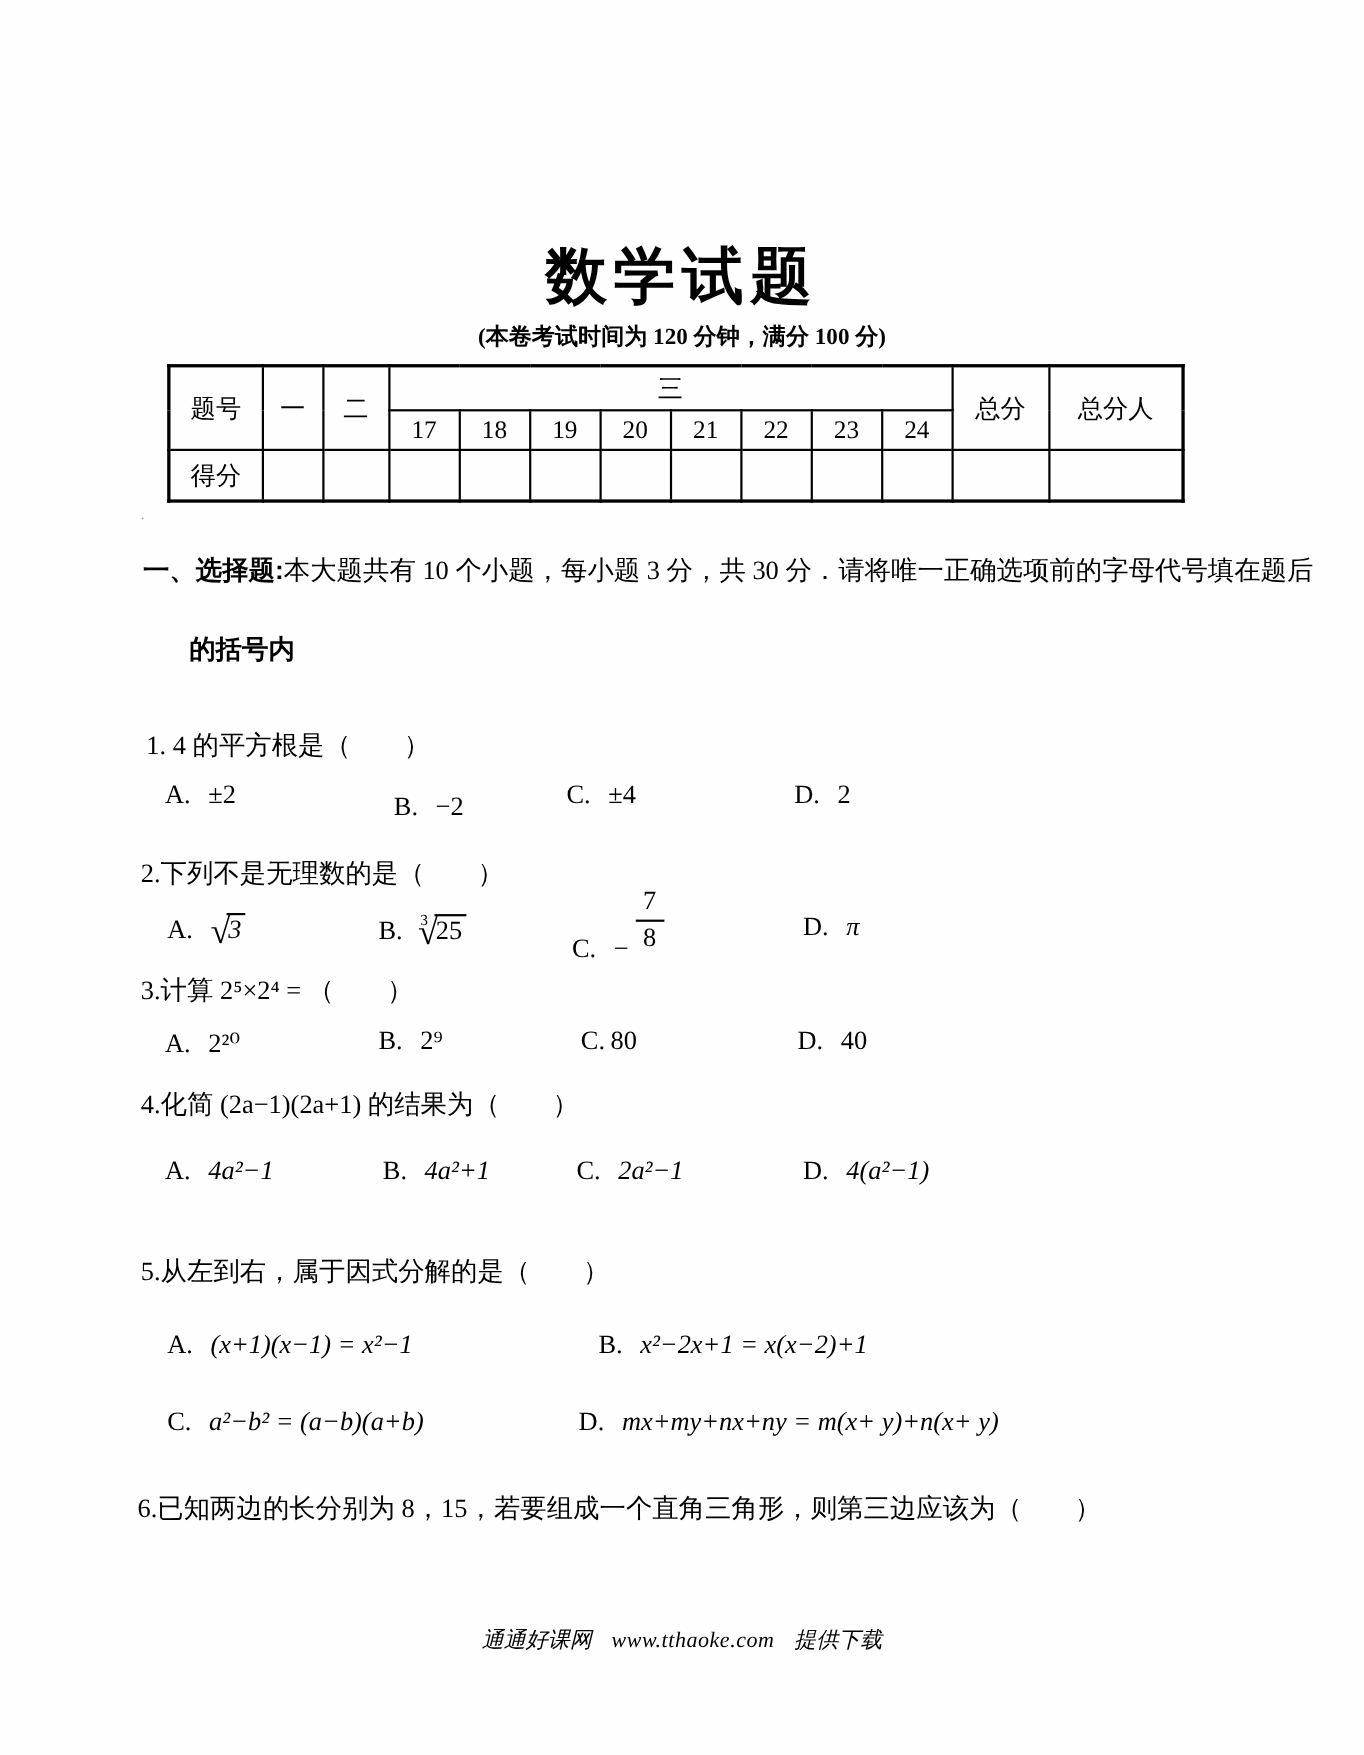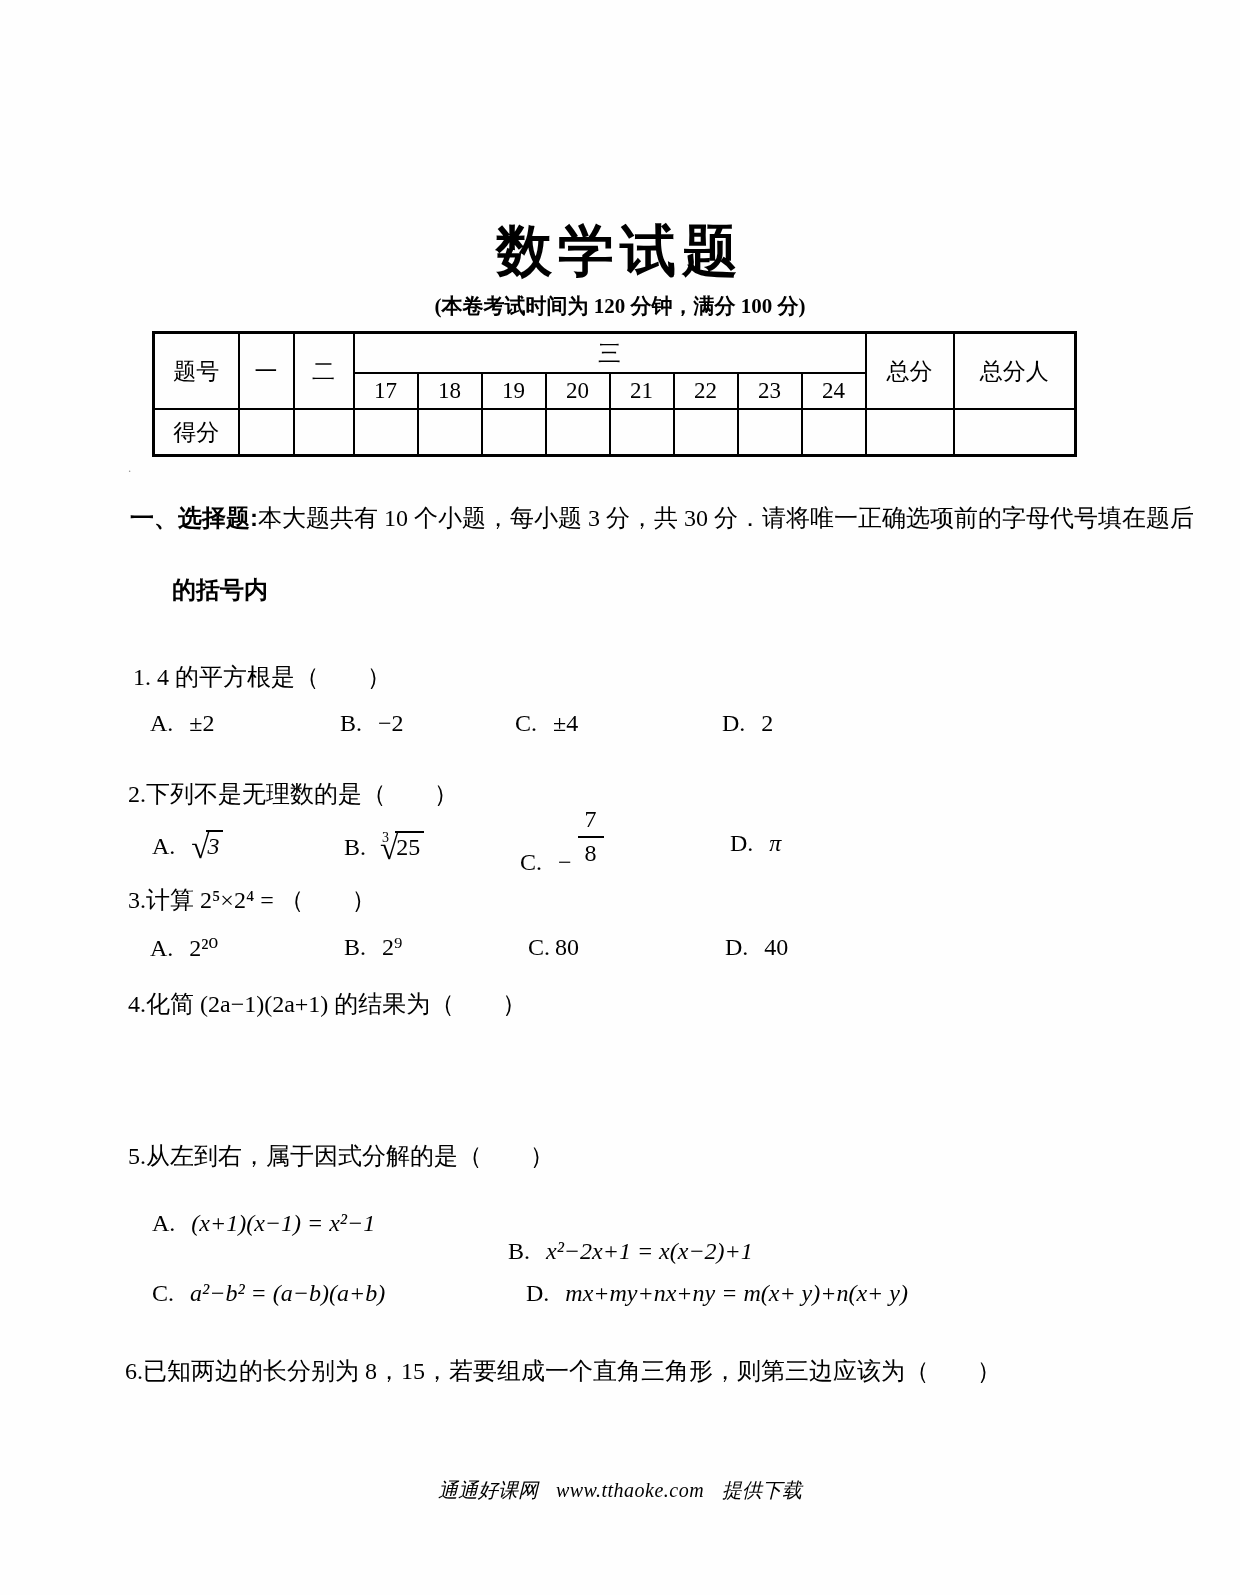--- a/index.html
+++ b/index.html
@@ -173,21 +173,21 @@
   <div class="abs stray">.</div>
 
   <div class="abs sec-heading">
     <span class="hb">一、选择题:</span><span class="hr2">本大题共有 10 个小题，每小题 3 分，共 30 分．请将唯一正确选项前的字母代号填在题后</span>
   </div>
   <div class="abs sec-heading2">的括号内</div>
 
   <div class="abs q-text" style="left:133px; top:661px;">1. 4 的平方根是（　　）</div>
   <div class="opt-row" style="top:710px;">
     <span class="opt" style="left:150px;"><span class="lbl">A.</span><span>±2</span></span>
-    <span class="opt" style="left:340px;"><span class="lbl">B.</span><span>−2</span></span>
+    <span class="opt" style="left:358px;margin-top:11px;"><span class="lbl">B.</span><span>−2</span></span>
     <span class="opt" style="left:515px;"><span class="lbl">C.</span><span>±4</span></span>
     <span class="opt" style="left:722px;"><span class="lbl">D.</span><span>2</span></span>
   </div>
 
   <div class="abs q-text" style="left:128px; top:778px;">2.下列不是无理数的是（　　）</div>
   <div class="opt-row" style="top:830px; height:60px;">
     <span class="opt" style="left:152px;">
       <span class="lbl">A.</span><span class="sqrt"><span class="sqrt-sign">√</span><span class="sqrt-rad math-italic">3</span></span>
     </span>
     <span class="opt" style="left:344px;">
@@ -201,25 +201,31 @@
 
   <div class="abs q-text" style="left:128px; top:884px;">3.计算 2⁵×2⁴ = （　　）</div>
   <div class="opt-row" style="top:934px;">
     <span class="opt" style="left:150px;"><span class="lbl">A.</span><span>2²⁰</span></span>
     <span class="opt" style="left:344px;"><span class="lbl">B.</span><span>2⁹</span></span>
     <span class="opt tight" style="left:528px;"><span class="lbl">C.</span><span>80</span></span>
     <span class="opt" style="left:725px;"><span class="lbl">D.</span><span>40</span></span>
   </div>
 
   <div class="abs q-text" style="left:128px; top:988px;">4.化简 (2a−1)(2a+1) 的结果为（　　）</div>
+  <div class="opt-row" style="top:1052px;">
+    <span class="opt" style="left:150px;"><span class="lbl">A.</span><span class="math-italic">4a²−1</span></span>
+    <span class="opt" style="left:348px;"><span class="lbl">B.</span><span class="math-italic">4a²+1</span></span>
+    <span class="opt" style="left:524px;"><span class="lbl">C.</span><span class="math-italic">2a²−1</span></span>
+    <span class="opt" style="left:730px;"><span class="lbl">D.</span><span class="math-italic">4(a²−1)</span></span>
+  </div>
 
   <div class="abs q-text" style="left:128px; top:1140px;">5.从左到右，属于因式分解的是（　　）</div>
   <div class="opt-row" style="top:1210px;">
     <span class="opt" style="left:152px;"><span class="lbl">A.</span><span class="math-italic">(x+1)(x−1) = x²−1</span></span>
-    <span class="opt" style="left:508px;margin-top:28px;"><span class="lbl">B.</span><span class="math-italic">x²−2x+1 = x(x−2)+1</span></span>
+    <span class="opt" style="left:544px;"><span class="lbl">B.</span><span class="math-italic">x²−2x+1 = x(x−2)+1</span></span>
   </div>
   <div class="opt-row" style="top:1280px;">
     <span class="opt" style="left:152px;"><span class="lbl">C.</span><span class="math-italic">a²−b² = (a−b)(a+b)</span></span>
     <span class="opt" style="left:526px;"><span class="lbl">D.</span><span class="math-italic">mx+my+nx+ny = m(x+ y)+n(x+ y)</span></span>
   </div>
 
   <div class="abs q-text" style="left:125px; top:1355px;">6.已知两边的长分别为 8，15，若要组成一个直角三角形，则第三边应该为（　　）</div>
 
   <div class="abs center footer">
     <span>通通好课网</span><span class="url">www.tthaoke.com</span><span>提供下载</span>

